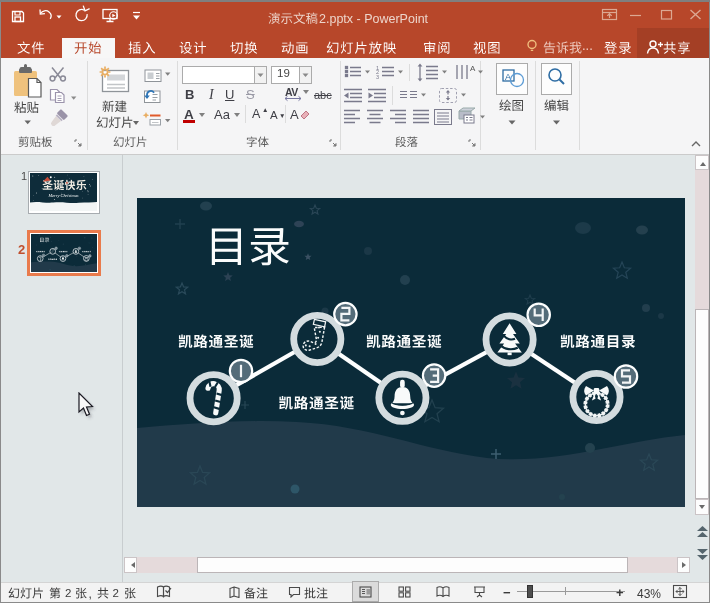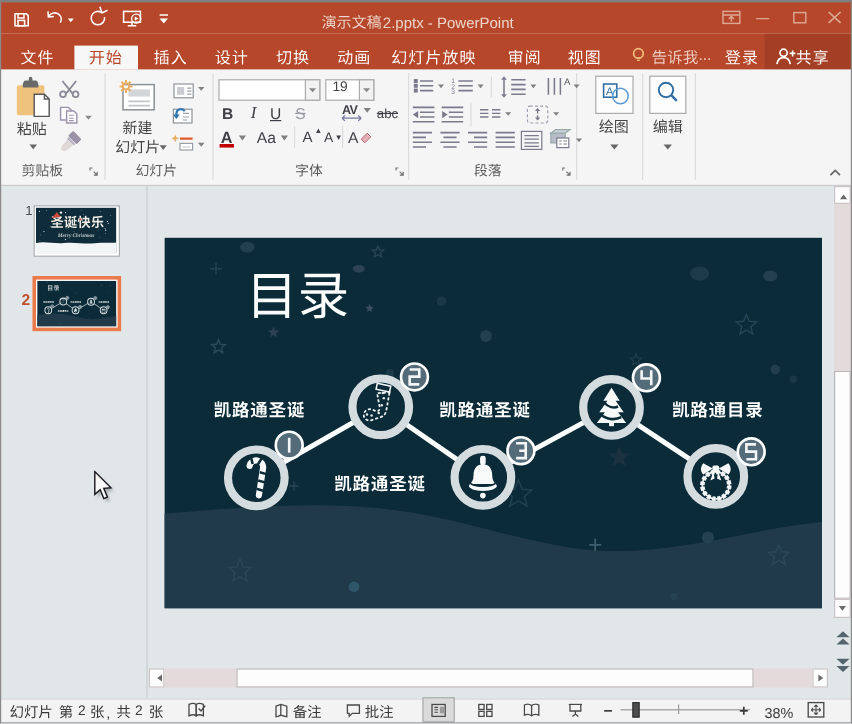--- a/index.html
+++ b/index.html
@@ -787,19 +787,19 @@
 <path d="M1,1.5 c2,-1 4,-1 6,0.5 c2,-1.5 4,-1.5 6,-0.5 v8.5 c-2,-1 -4,-1 -6,0.5 c-2,-1.5 -4,-1.5 -6,-0.5 z M7,2 v8.5" fill="none" stroke="#4A4A4A" stroke-width="1.1"></path>
 </svg>
 <svg class="abs" style="left:473px;top:586px" width="13" height="12" viewBox="0 0 13 12">
 <path d="M1,1 h11 M2,1 v5.5 h9 v-5.5 M6.5,6.5 v3 M4,11 l2.5,-2 2.5,2" fill="none" stroke="#4A4A4A" stroke-width="1.1"></path>
 </svg>
 <div style="position:absolute;left:503px;top:584.5px;font:bold 13px 'Liberation Sans', sans-serif;color:#3A3A3A;letter-spacing:0;white-space:nowrap;">−</div>
 <div class="abs" style="left:517px;top:591px;width:108px;height:1px;background:#9A9A9A;"></div>
 <div class="abs" style="left:565px;top:587px;width:1px;height:8px;background:#9A9A9A;"></div>
 <div class="abs" style="left:527px;top:585px;width:6px;height:13px;background:#4E4E4E;border:1px solid #333;box-sizing:border-box;"></div>
 <div style="position:absolute;left:616px;top:584.5px;font:bold 13px 'Liberation Sans', sans-serif;color:#3A3A3A;letter-spacing:0;white-space:nowrap;">+</div>
-<div style="position:absolute;left:637px;top:586.5px;font:normal 12px 'Liberation Sans', sans-serif;color:#3A3A3A;letter-spacing:0;white-space:nowrap;">38%</div>
+<div style="position:absolute;left:637px;top:586.5px;font:normal 12px 'Liberation Sans', sans-serif;color:#3A3A3A;letter-spacing:0;white-space:nowrap;">43%</div>
 <svg class="abs" style="left:672px;top:584px" width="16" height="15" viewBox="0 0 16 15">
 <rect x="1.5" y="1.5" width="13" height="12" fill="none" stroke="#4A4A4A" stroke-width="1.1"></rect>
 <path d="M4,7.5 h8 M8,3.5 v8 M4,7.5 l1.6,-1.6 M4,7.5 l1.6,1.6 M12,7.5 l-1.6,-1.6 M12,7.5 l-1.6,1.6 M8,3.5 l-1.6,1.6 M8,3.5 l1.6,1.6 M8,11.5 l-1.6,-1.6 M8,11.5 l1.6,-1.6" stroke="#4A4A4A" stroke-width="0.9" fill="none"></path>
 </svg>
 <div class="abs" style="left:0;top:2px;width:1px;height:601px;background:#8A8A8A;"></div>
 <div class="abs" style="left:709px;top:2px;width:1px;height:601px;background:#8A8A8A;"></div>
 <div class="abs" style="left:0;top:602px;width:710px;height:1px;background:#8A8A8A;"></div>
 </body></html>

